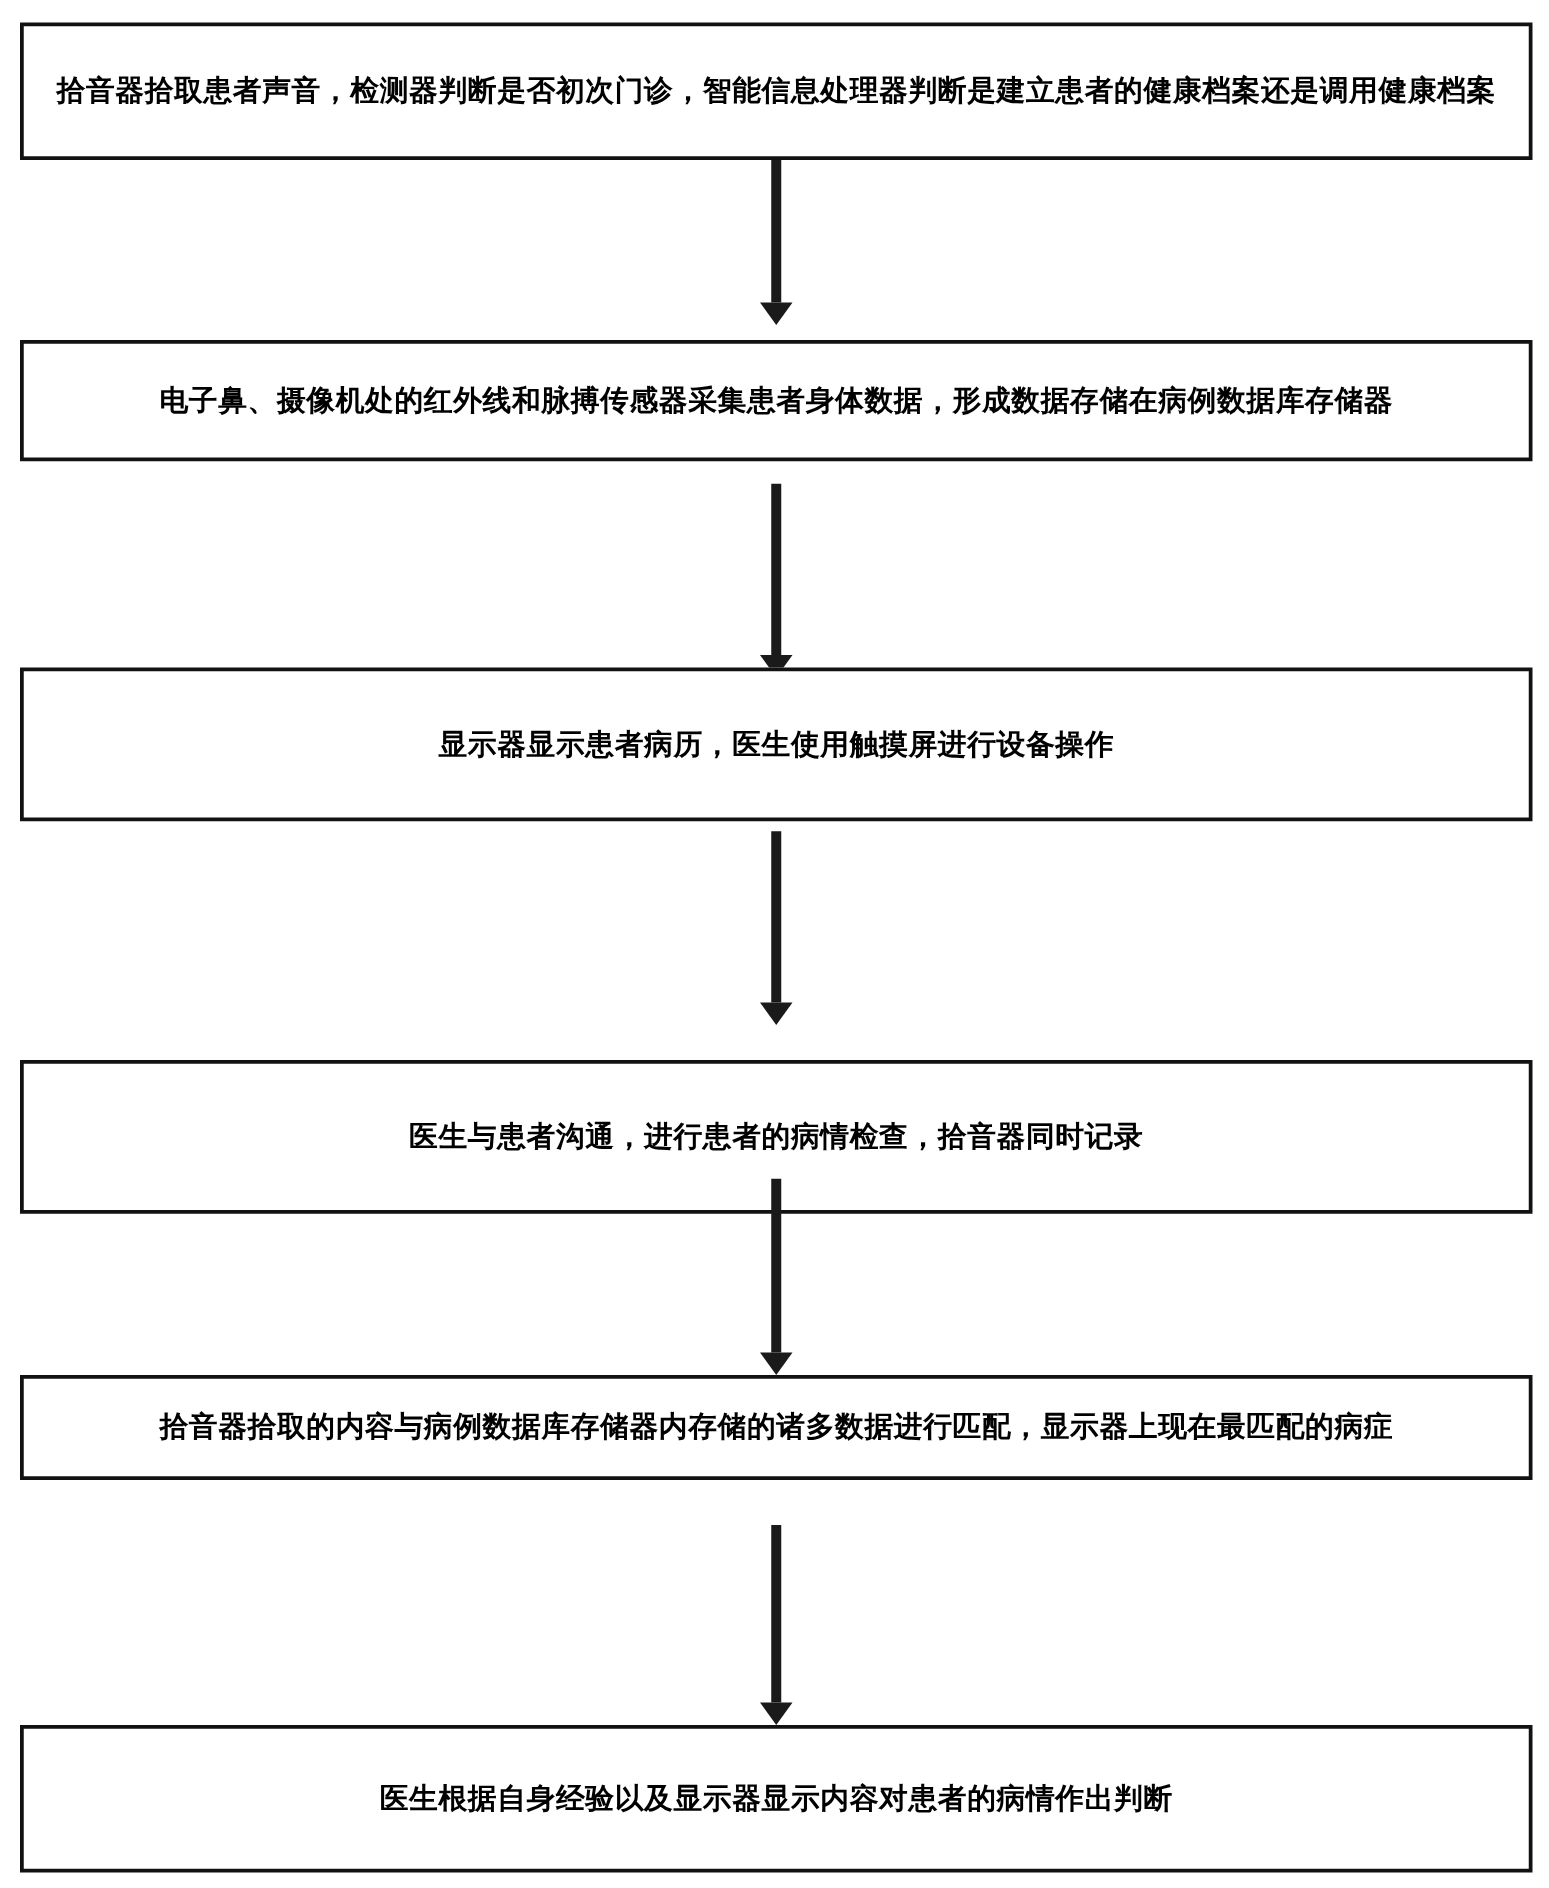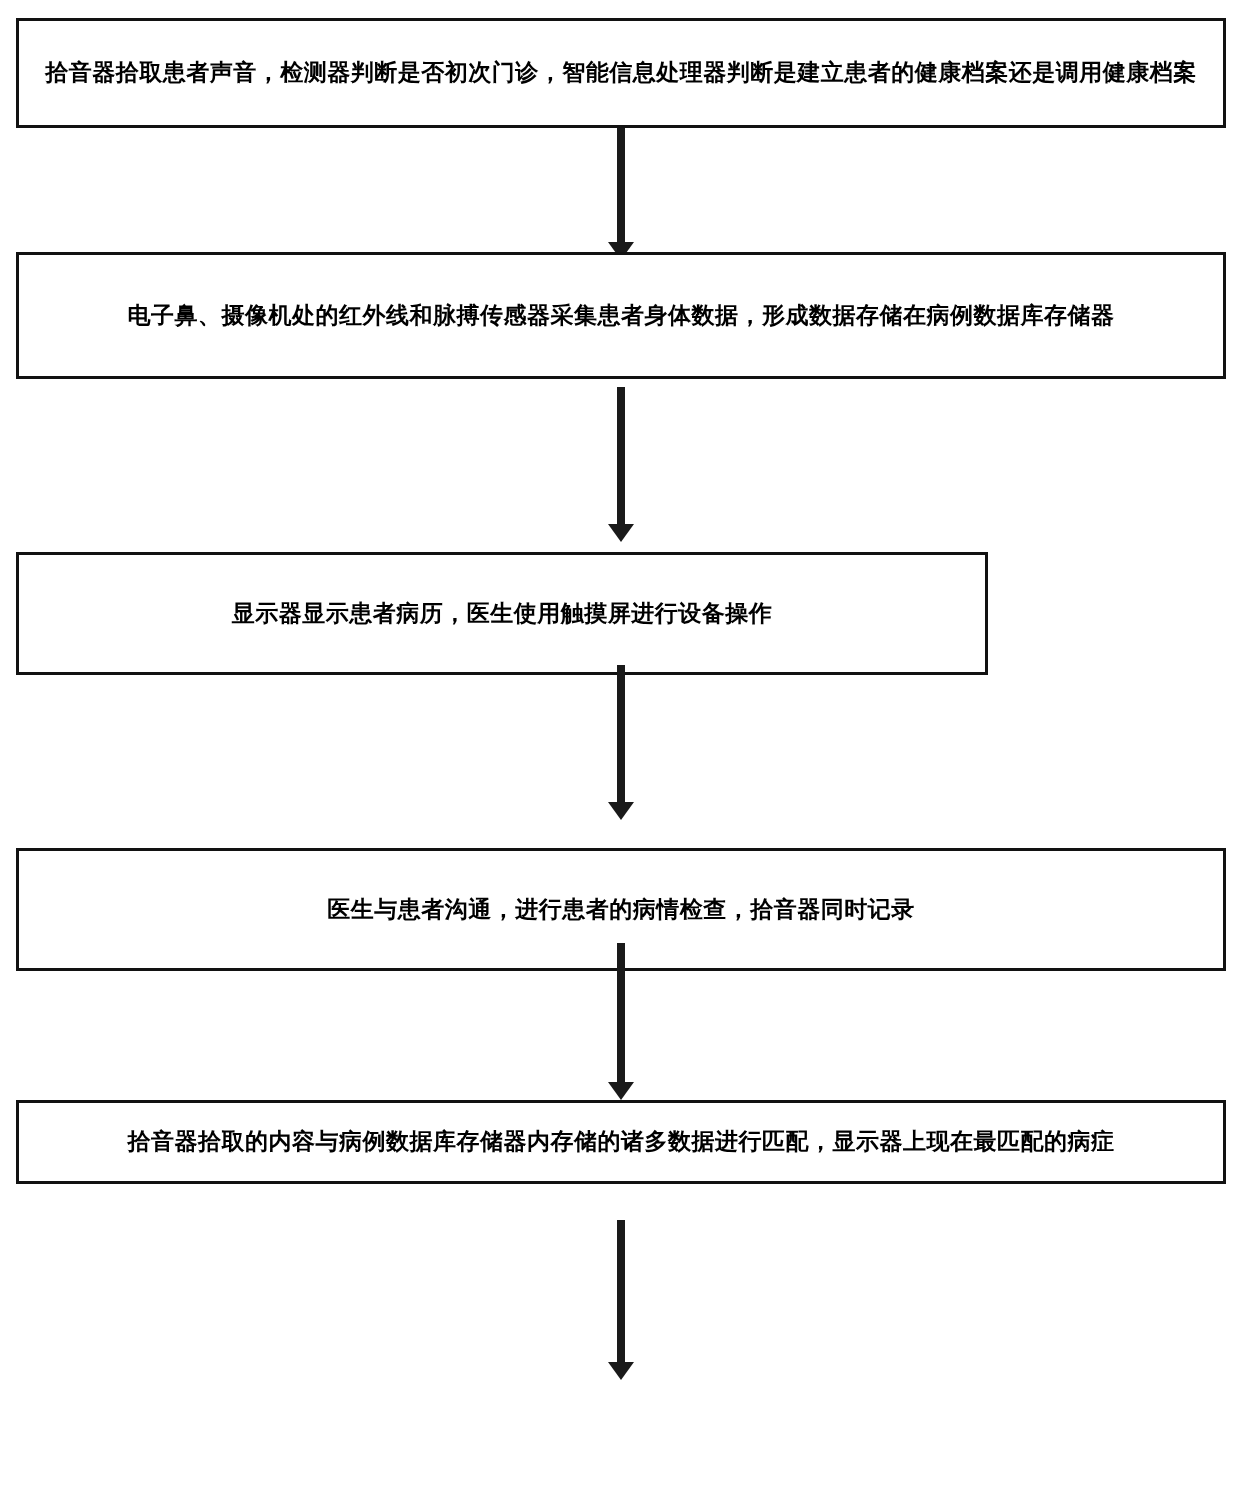--- a/index.html
+++ b/index.html
@@ -35,22 +35,22 @@
     font-size: 23px;
     line-height: 1.55;
     letter-spacing: 0.5px;
     padding: 6px 18px;
   }
   .node .txt {
     display: block;
     width: 100%;
   }
   .node.n1 { left: 16px;  top: 18px;   width: 1210px; height: 110px; text-align: center; }
-  .node.n2 { left: 16px;  top: 252px;  width: 1210px; height: 127px; }
-  .node.n3 { left: 16px;  top: 552px;  width: 972px; height: 123px; }
+  .node.n2 { left: 16px;  top: 272px;  width: 1210px; height: 97px; }
+  .node.n3 { left: 16px;  top: 534px;  width: 1210px; height: 123px; }
   .node.n4 { left: 16px;  top: 848px;  width: 1210px; height: 123px; }
   .node.n5 { left: 16px;  top: 1100px; width: 1210px; height: 84px; }
   .node.n6 { left: 16px;  top: 1380px; width: 1210px; height: 118px; }
 
   
   .arrow {
     position: absolute;
     width: 26px;
   }
   .arrow .stem {
@@ -132,14 +132,17 @@
 
   <div class="node n5">
     <span class="txt">拾音器拾取的内容与病例数据库存储器内存储的诸多数据进行匹配，显示器上现在最匹配的病症</span>
   </div>
 
   <div class="arrow a5">
     <div class="stem"></div>
     <div class="head"></div>
   </div>
 
+  <div class="node n6">
+    <span class="txt">医生根据自身经验以及显示器显示内容对患者的病情作出判断</span>
+  </div>
 
 </div>
 
 </body></html>

